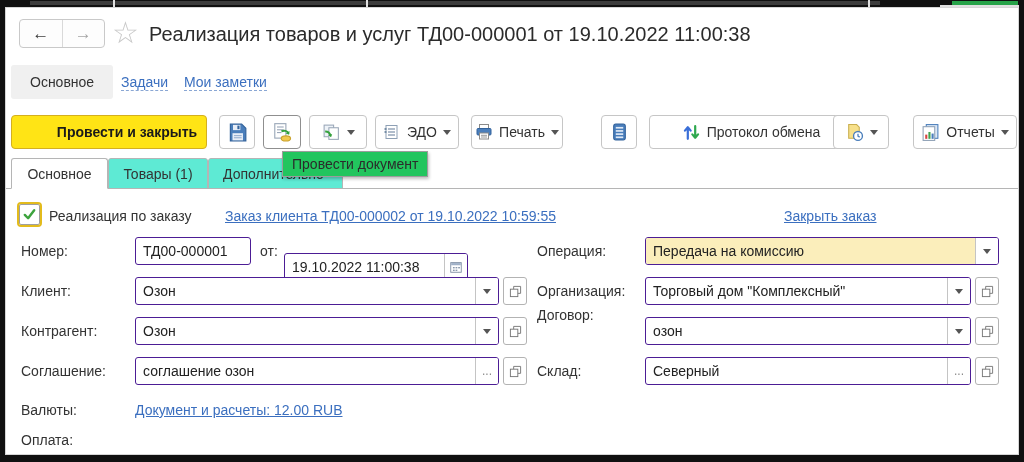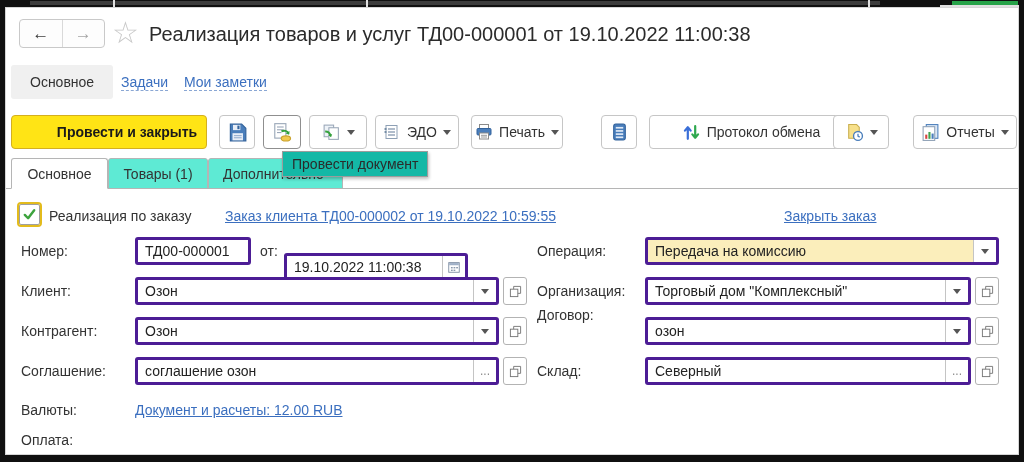--- a/index.html
+++ b/index.html
@@ -29,29 +29,29 @@
   
   .btn { top:107px; height:34px; background:#fff; border:1px solid #c6c6c6; border-radius:4px; display:flex; align-items:center; justify-content:center; gap:6px; color:#333; cursor:pointer; white-space:nowrap; }
   .ybtn { left:5px; width:196px; background:#ffe415; border:1px solid #d4af1f; font-weight:bold; color:#1a1a1a;padding-left:36px; }
   .caret { width:0; height:0; border-left:4px solid transparent; border-right:4px solid transparent; border-top:5px solid #555; }
 
   
   .tabline { left:0; right:0; top:180px; height:1px; background:#b5b5b5; }
   .tab { top:150px; height:31px; border:1px solid #b5b5b5; border-radius:3px 3px 0 0; display:flex; align-items:center; justify-content:center; color:#333; cursor:pointer; }
   .tab.active { background:#fff; border-bottom:1px solid #fff; z-index:2; }
   .tab.inactive { background:#5eead4; z-index:1; }
-  .tooltip { left:276px; top:143px; z-index:9; background:#14b8a6; border:1px solid #9c9c9c; padding:4px 9px; box-shadow:1px 2px 3px rgba(0,0,0,.25); color:#2b2b2b; white-space:nowrap; }
+  .tooltip { left:276px; top:143px; z-index:9; background:#22c55e; border:1px solid #9c9c9c; padding:4px 9px; box-shadow:1px 2px 3px rgba(0,0,0,.25); color:#2b2b2b; white-space:nowrap; }
 
   
   .checkbox { left:13px; top:196px; width:21px; height:21px; background:#fff; border:1px solid #9f9f9f; border-radius:2px; outline:2px solid #e3bb1c; display:flex; align-items:center; justify-content:center; cursor:pointer; }
   .link { color:#3b6fbf; text-decoration:underline; cursor:pointer; white-space:nowrap; }
 
   
   .lbl { color:#333; white-space:nowrap; }
-  .field { display:flex; height:28px; background:#fff; border:3px solid #4c1d95; border-radius:3px; align-items:stretch; overflow:hidden; }
+  .field { display:flex; height:28px; background:#fff; border:1px solid #4c1d95; border-radius:3px; align-items:stretch; overflow:hidden; }
   .field input { flex:1; border:none; outline:none; background:transparent; font:inherit; color:#222; padding:0 7px; min-width:0; }
   .field.hl input { background:#fbeebb; }
   .seg { width:23px; display:flex; align-items:center; justify-content:center; border-left:1px solid #c4c4c4; background:#fff; cursor:pointer; color:#8a8a8a; flex:none; }
   .openbtn { width:24px; height:28px; background:#fff; border:1px solid #b3b3b3; border-radius:3px; display:flex; align-items:center; justify-content:center; cursor:pointer; }
   svg { display:block; }
 </style>
 </head>
 <body>
 
 <div id="stage">

